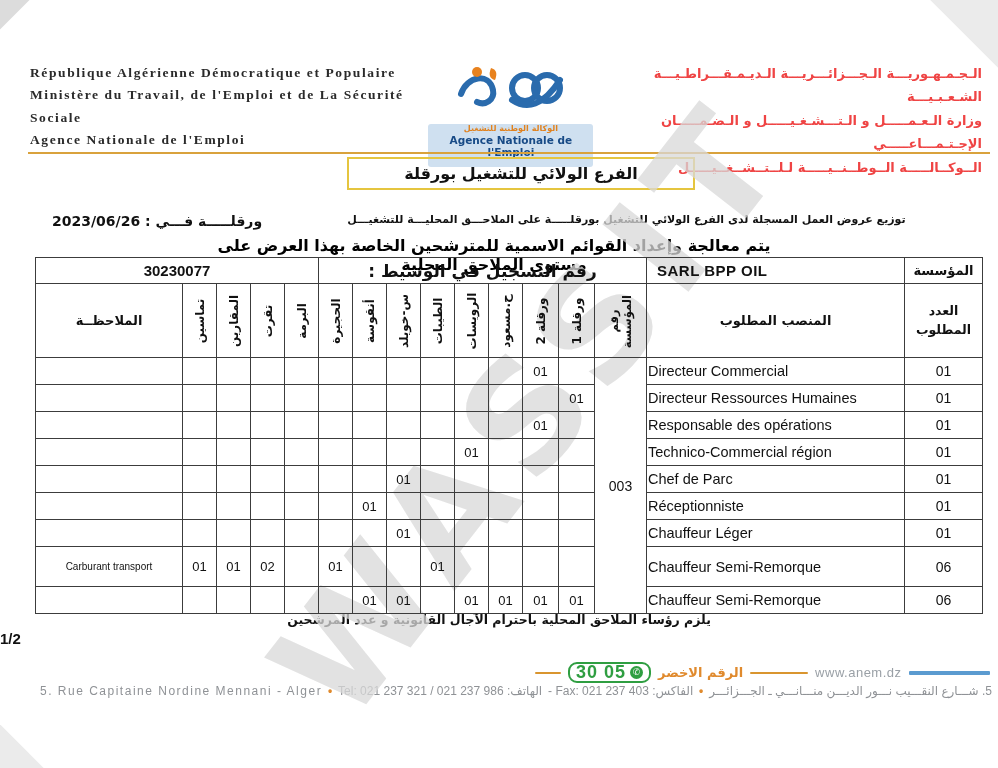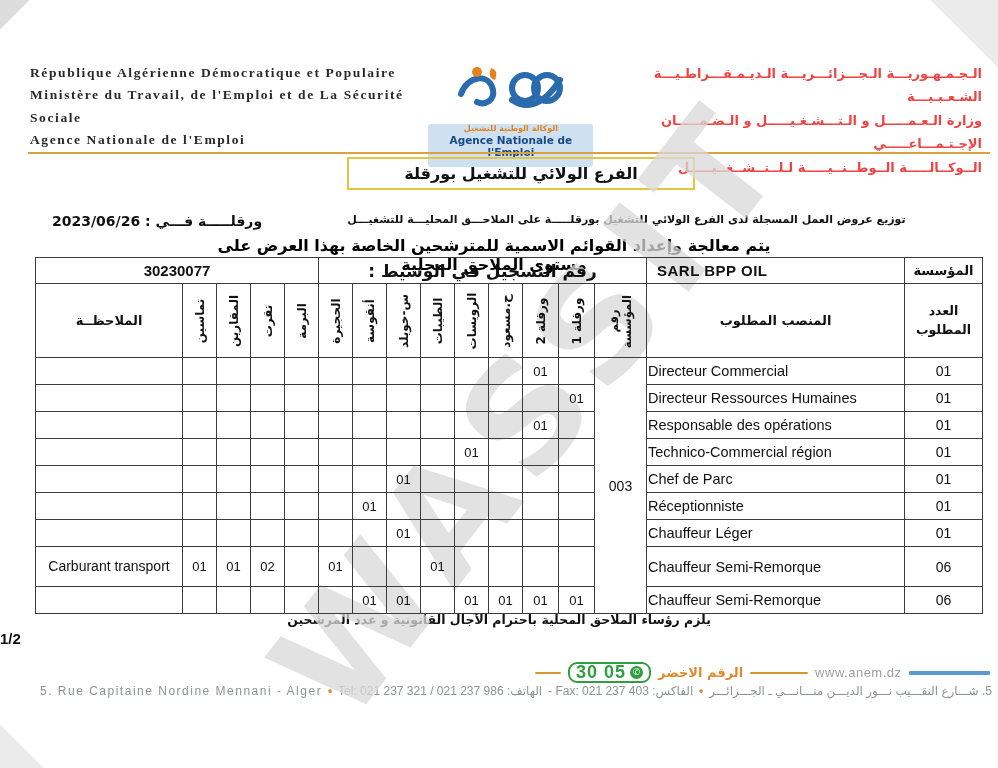--- a/index.html
+++ b/index.html
@@ -63,21 +63,21 @@
   th.rot .rwrap{position:absolute;inset:0;}
   th.rot .rwrap span{position:absolute;left:50%;top:50%;transform:translate(-50%,-50%) rotate(-90deg);
                      white-space:nowrap;font-size:12px;font-weight:bold;}
   th.rot.wrap2 .rwrap span{white-space:normal;width:52px;line-height:1.15;text-align:center;font-size:11.5px;}
   td.qty{direction:ltr;text-align:center;font-size:14px;font-family:"Liberation Sans","DejaVu Sans",sans-serif;}
   td.pos{direction:ltr;text-align:left;padding-left:1px;font-size:14.5px;
          font-family:"Liberation Sans","DejaVu Sans",sans-serif;}
   td.orgnum{direction:ltr;text-align:center;font-size:14px;vertical-align:middle;
             font-family:"Liberation Sans","DejaVu Sans",sans-serif;}
   td.bval{direction:ltr;text-align:center;font-size:13px;font-family:"Liberation Sans","DejaVu Sans",sans-serif;}
-  td.note{direction:ltr;text-align:center;font-size:14px;line-height:1.1;
+  td.note{direction:ltr;text-align:center;font-size:10px;line-height:1.1;
           font-family:"Liberation Sans","DejaVu Sans",sans-serif;}
 
   
   .bottom-note{position:absolute;top:612px;left:150px;right:150px;text-align:center;direction:rtl;
                font-weight:bold;font-size:12.5px;}
   .page-num{position:absolute;top:630px;left:0;right:20px;text-align:left;
             font-weight:bold;font-size:15px;font-family:"Liberation Sans","DejaVu Sans",sans-serif;}
 
   
   .hotline{position:absolute;top:662px;left:535px;right:8px;display:flex;align-items:center;gap:7px;}

